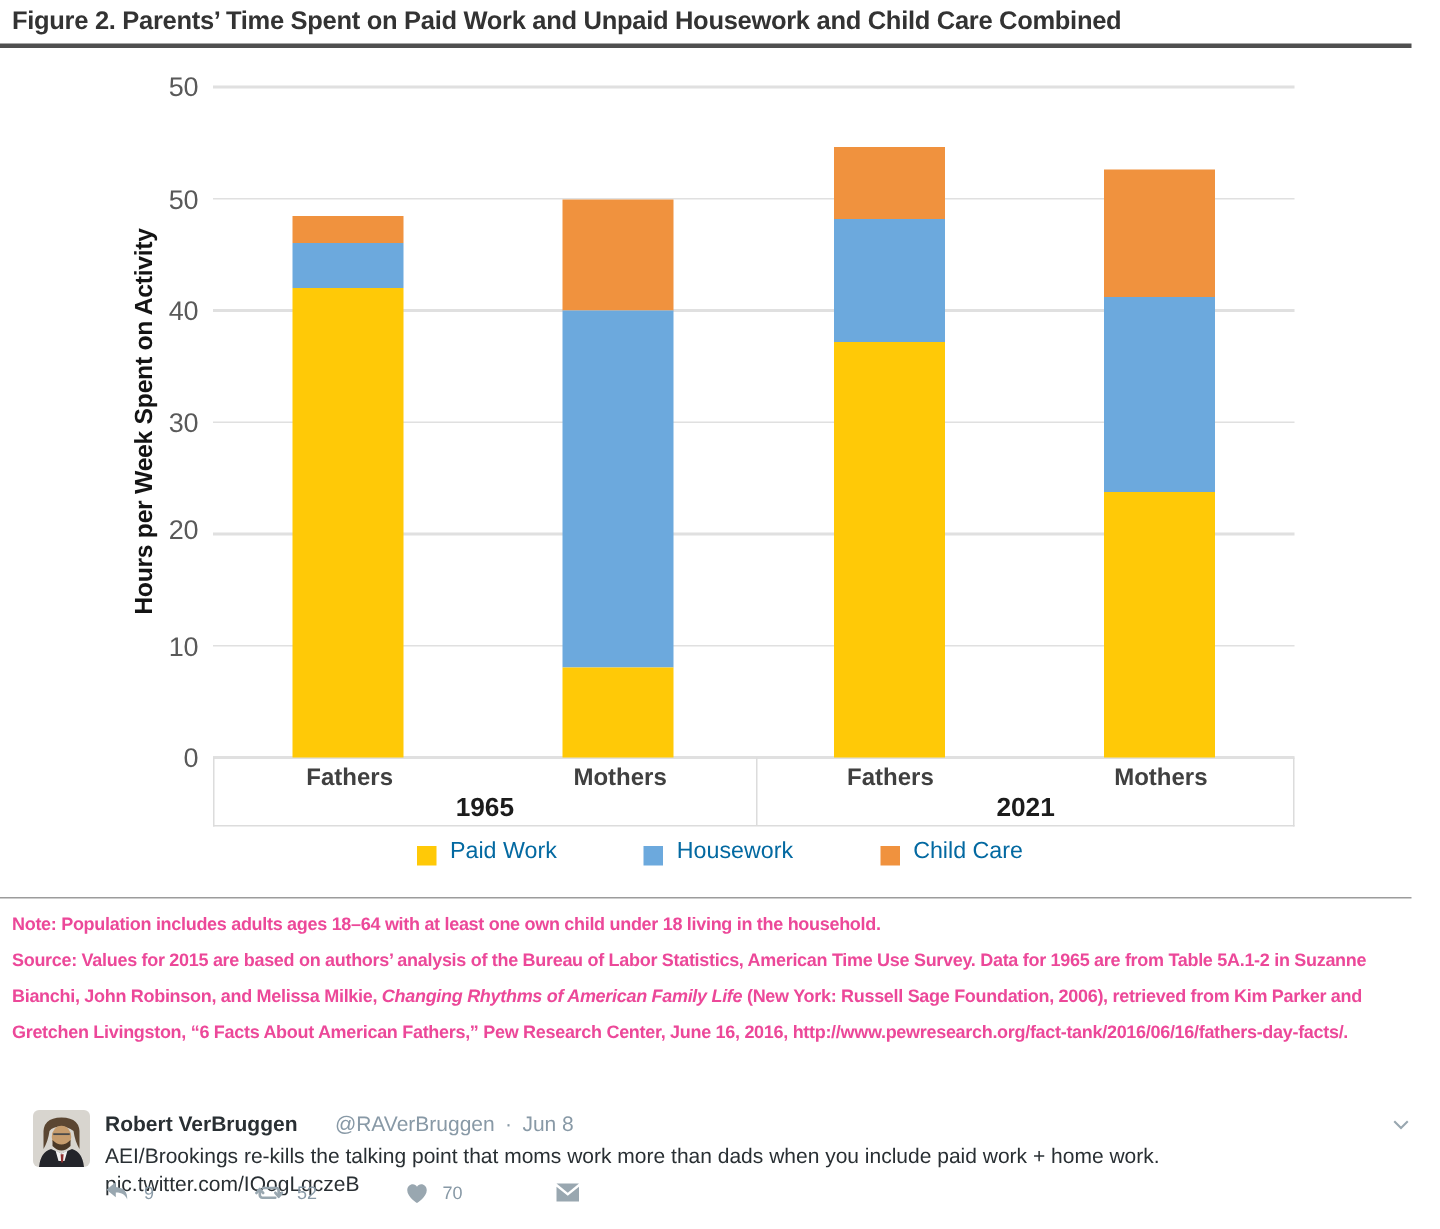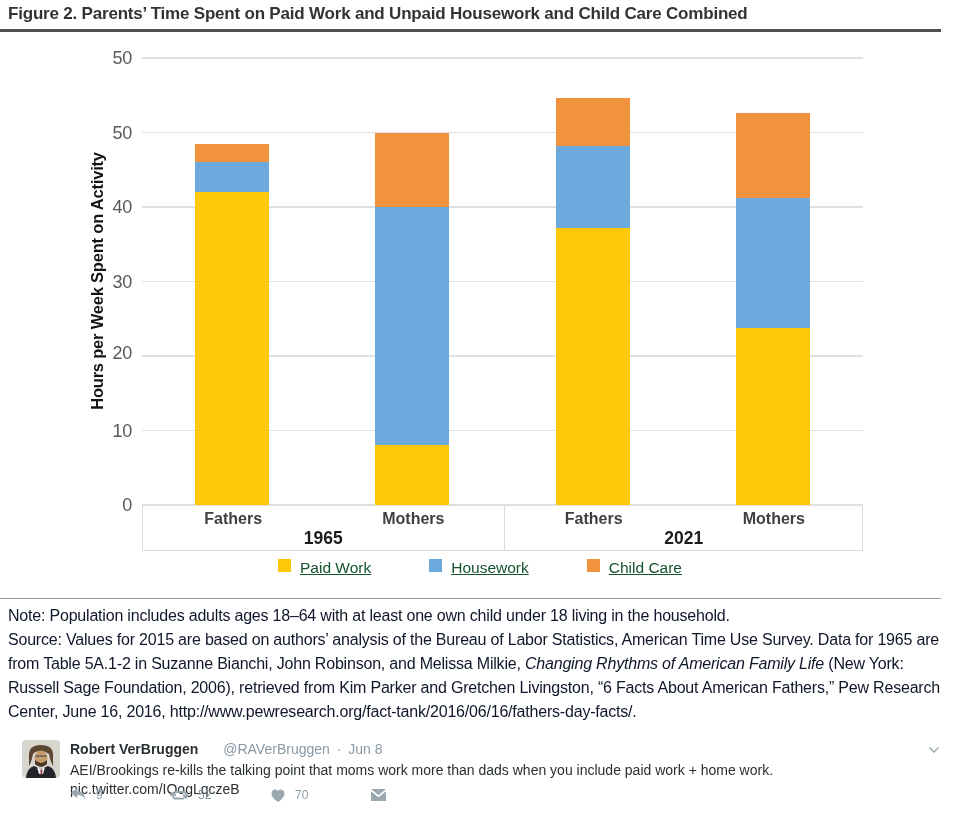--- a/index.html
+++ b/index.html
@@ -22,27 +22,27 @@
   .gridline{position:absolute;left:0;width:100%;height:1.5px;background:#e0e0e0;}
   .bar{position:absolute;bottom:0;width:74px;display:flex;flex-direction:column-reverse;}
   .seg{width:100%;}
   .axis-band{position:absolute;left:142px;top:465px;width:721px;height:46px;
              border:1px solid #dcdcdc;border-top:none;box-sizing:border-box;}
   .band-divider{position:absolute;top:0;bottom:0;width:1px;background:#dcdcdc;}
   .cat-label{position:absolute;top:5px;transform:translateX(-50%);font-size:16px;color:#404040;white-space:nowrap;font-weight:bold;}
   .grp-label{position:absolute;top:23px;transform:translateX(-50%);font-size:17.5px;font-weight:bold;
              color:#1c1c1c;white-space:nowrap;}
   .legend{position:absolute;left:0;top:519px;width:100%;display:flex;justify-content:center;gap:58px;}
-  .legend-item{display:flex;align-items:flex-start;font-size:15.5px;color:#14532d;text-decoration:underline;}
+  .legend-item{display:flex;align-items:flex-end;font-size:15.5px;color:#0369a1;}
   .swatch{width:13px;height:13px;margin-right:9px;flex:none;}
 
   
   .note-rule{position:absolute;left:0;top:598px;width:941px;height:1px;background:#9c9c9c;}
-  .note-block{position:absolute;left:8px;top:604px;width:938px;font-size:16px;line-height:24px;
-              color:#0f172a;letter-spacing:-0.2px;}
+  .note-block{position:absolute;left:8px;top:604px;width:938px;font-size:12px;line-height:24px;
+              color:#ec4899;letter-spacing:-0.2px;font-weight:bold;}
   .note-block p{margin:0;}
   .italic{font-style:italic;}
 
   
   .tweet{position:absolute;left:0;top:732px;width:960px;height:87px;background:#fff;}
   .avatar{position:absolute;left:22px;top:8px;width:38px;height:38px;border-radius:4px;
           overflow:hidden;cursor:pointer;}
   .tweet-content{position:absolute;left:70px;top:8px;right:46px;}
   .tweet-header{font-size:14px;line-height:18px;white-space:nowrap;}
   .tweet-author{font-weight:bold;color:#292f33;cursor:pointer;}

